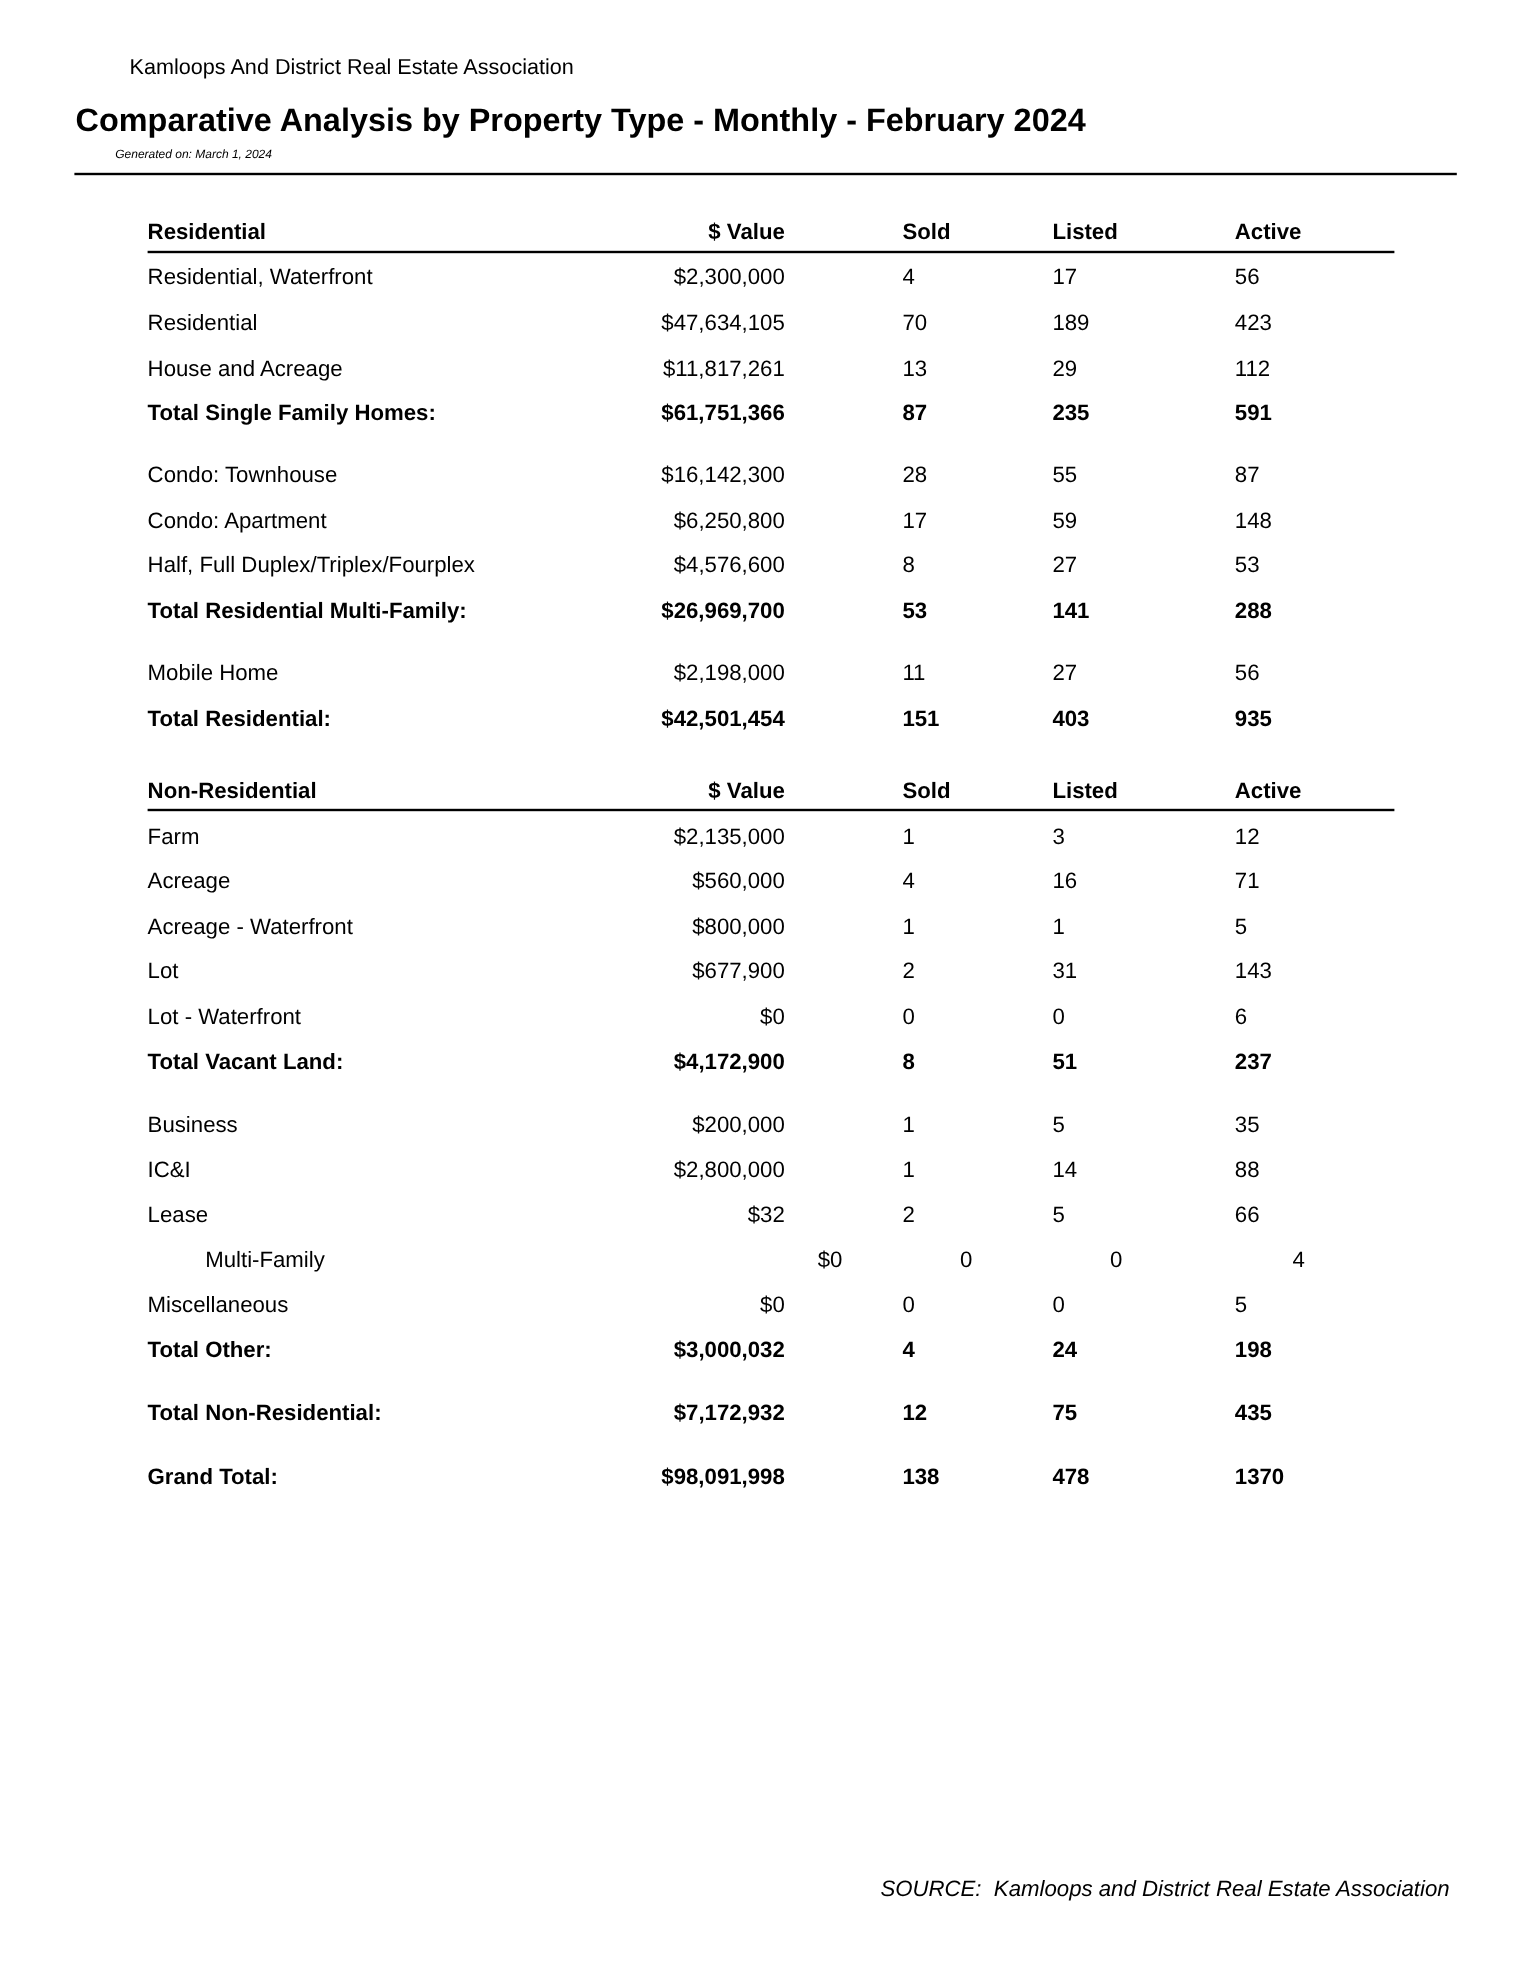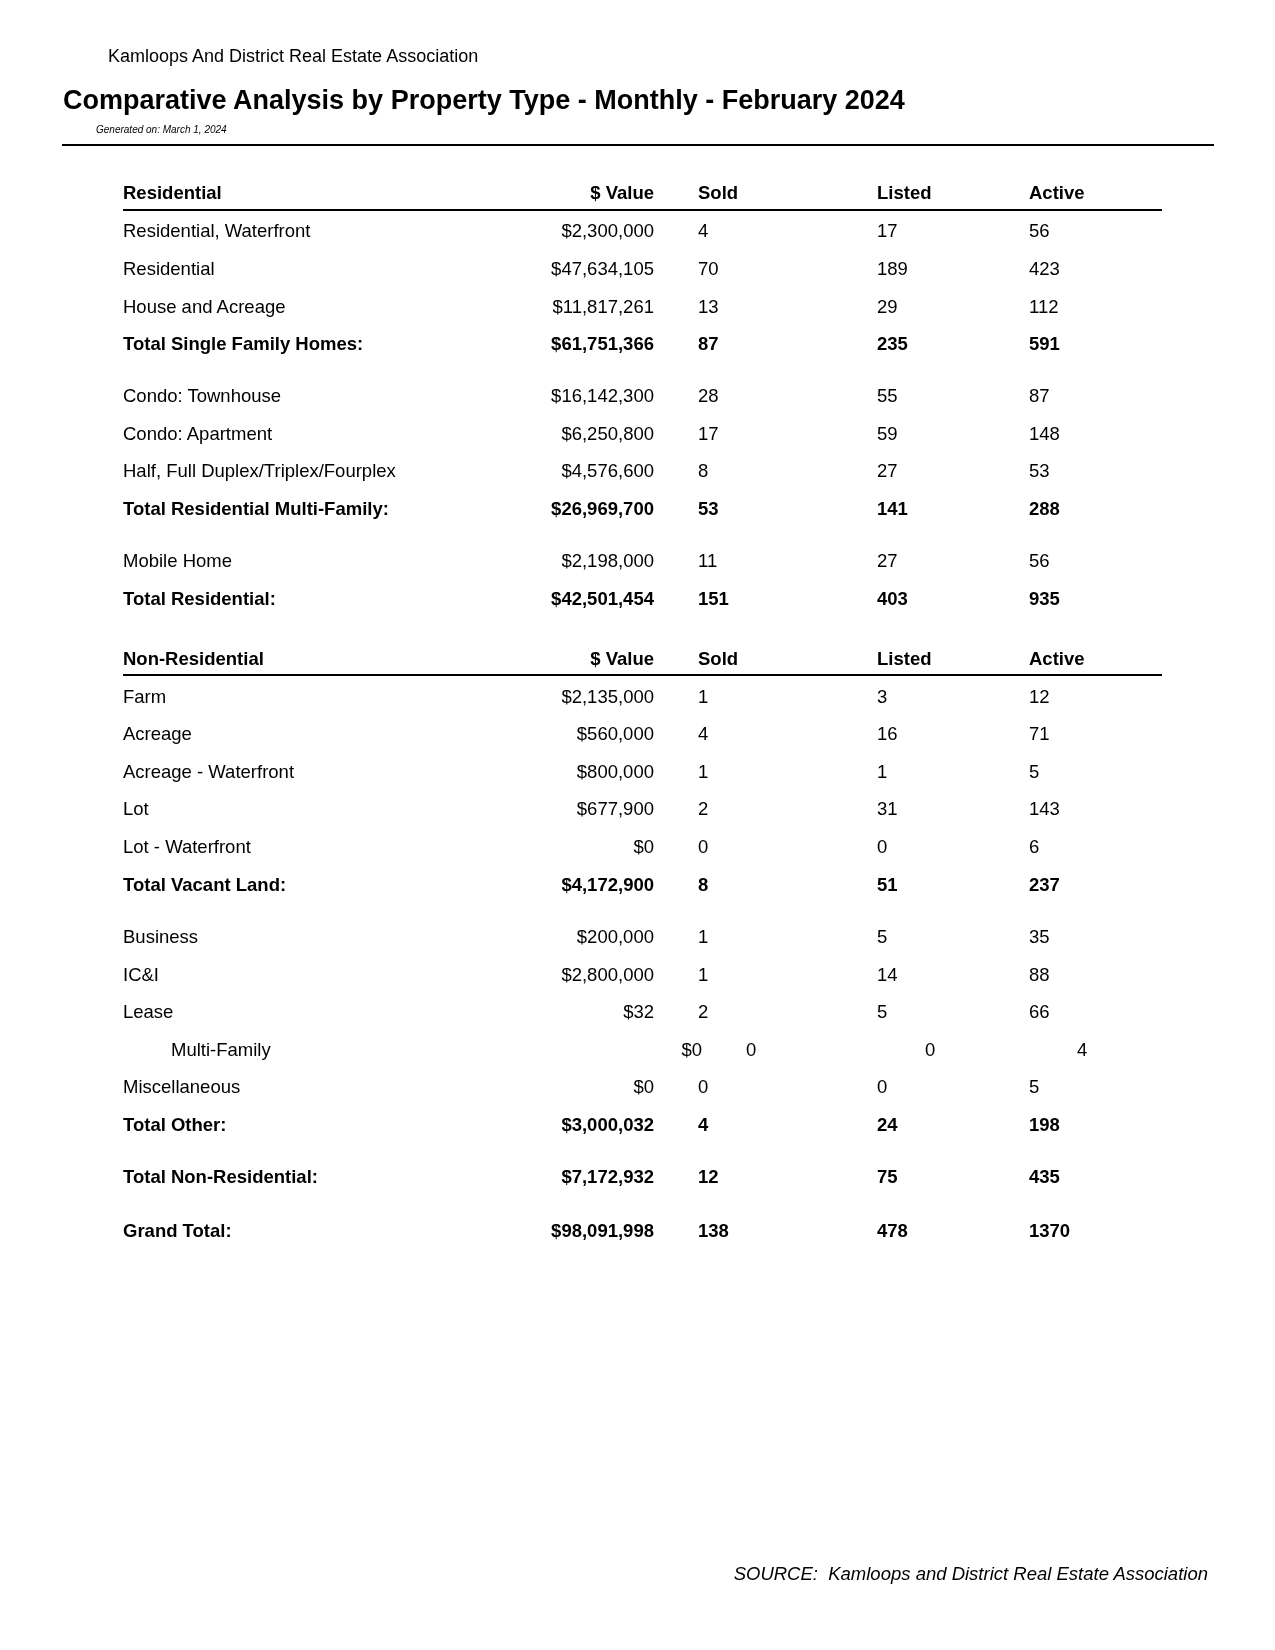--- a/index.html
+++ b/index.html
@@ -9,21 +9,21 @@
   .title { position: absolute; left: 63px; top: 83px; font-size: 27px; font-weight: bold; line-height: 34px; }
   .generated { position: absolute; left: 64px; top: 121px; font-size: 10px; font-style: italic; line-height: 18px; margin-left: 32px; }
   .top-rule { position: absolute; left: 62px; top: 144px; width: 1152px; height: 2px; background: #000; }
 
   .table { position: absolute; left: 123px; width: 1039px; }
   .row { position: absolute; left: 0; width: 1039px; height: 24px; font-size: 18.5px; line-height: 24px; }
   .row.bold { font-weight: bold; }
   .cell { position: absolute; top: 0; white-space: nowrap; }
   .c-label { left: 0; }
   .c-value { right: 508px; text-align: left; }
-  .c-sold { left: 575px; text-align: right; }
+  .c-sold { left: 629px; text-align: right; }
   .c-listed { left: 754px; }
   .c-active { left: 906px; }
   .head-rule { position: absolute; left: 0; width: 1039px; height: 2px; background: #000; }
 
   .source { position: absolute; right: 67px; top: 1562px; font-size: 18.5px; font-style: italic; line-height: 24px; white-space: pre; }
 </style>
 </head>
 <body>
 
 <div class="org">Kamloops And District Real Estate Association</div>

